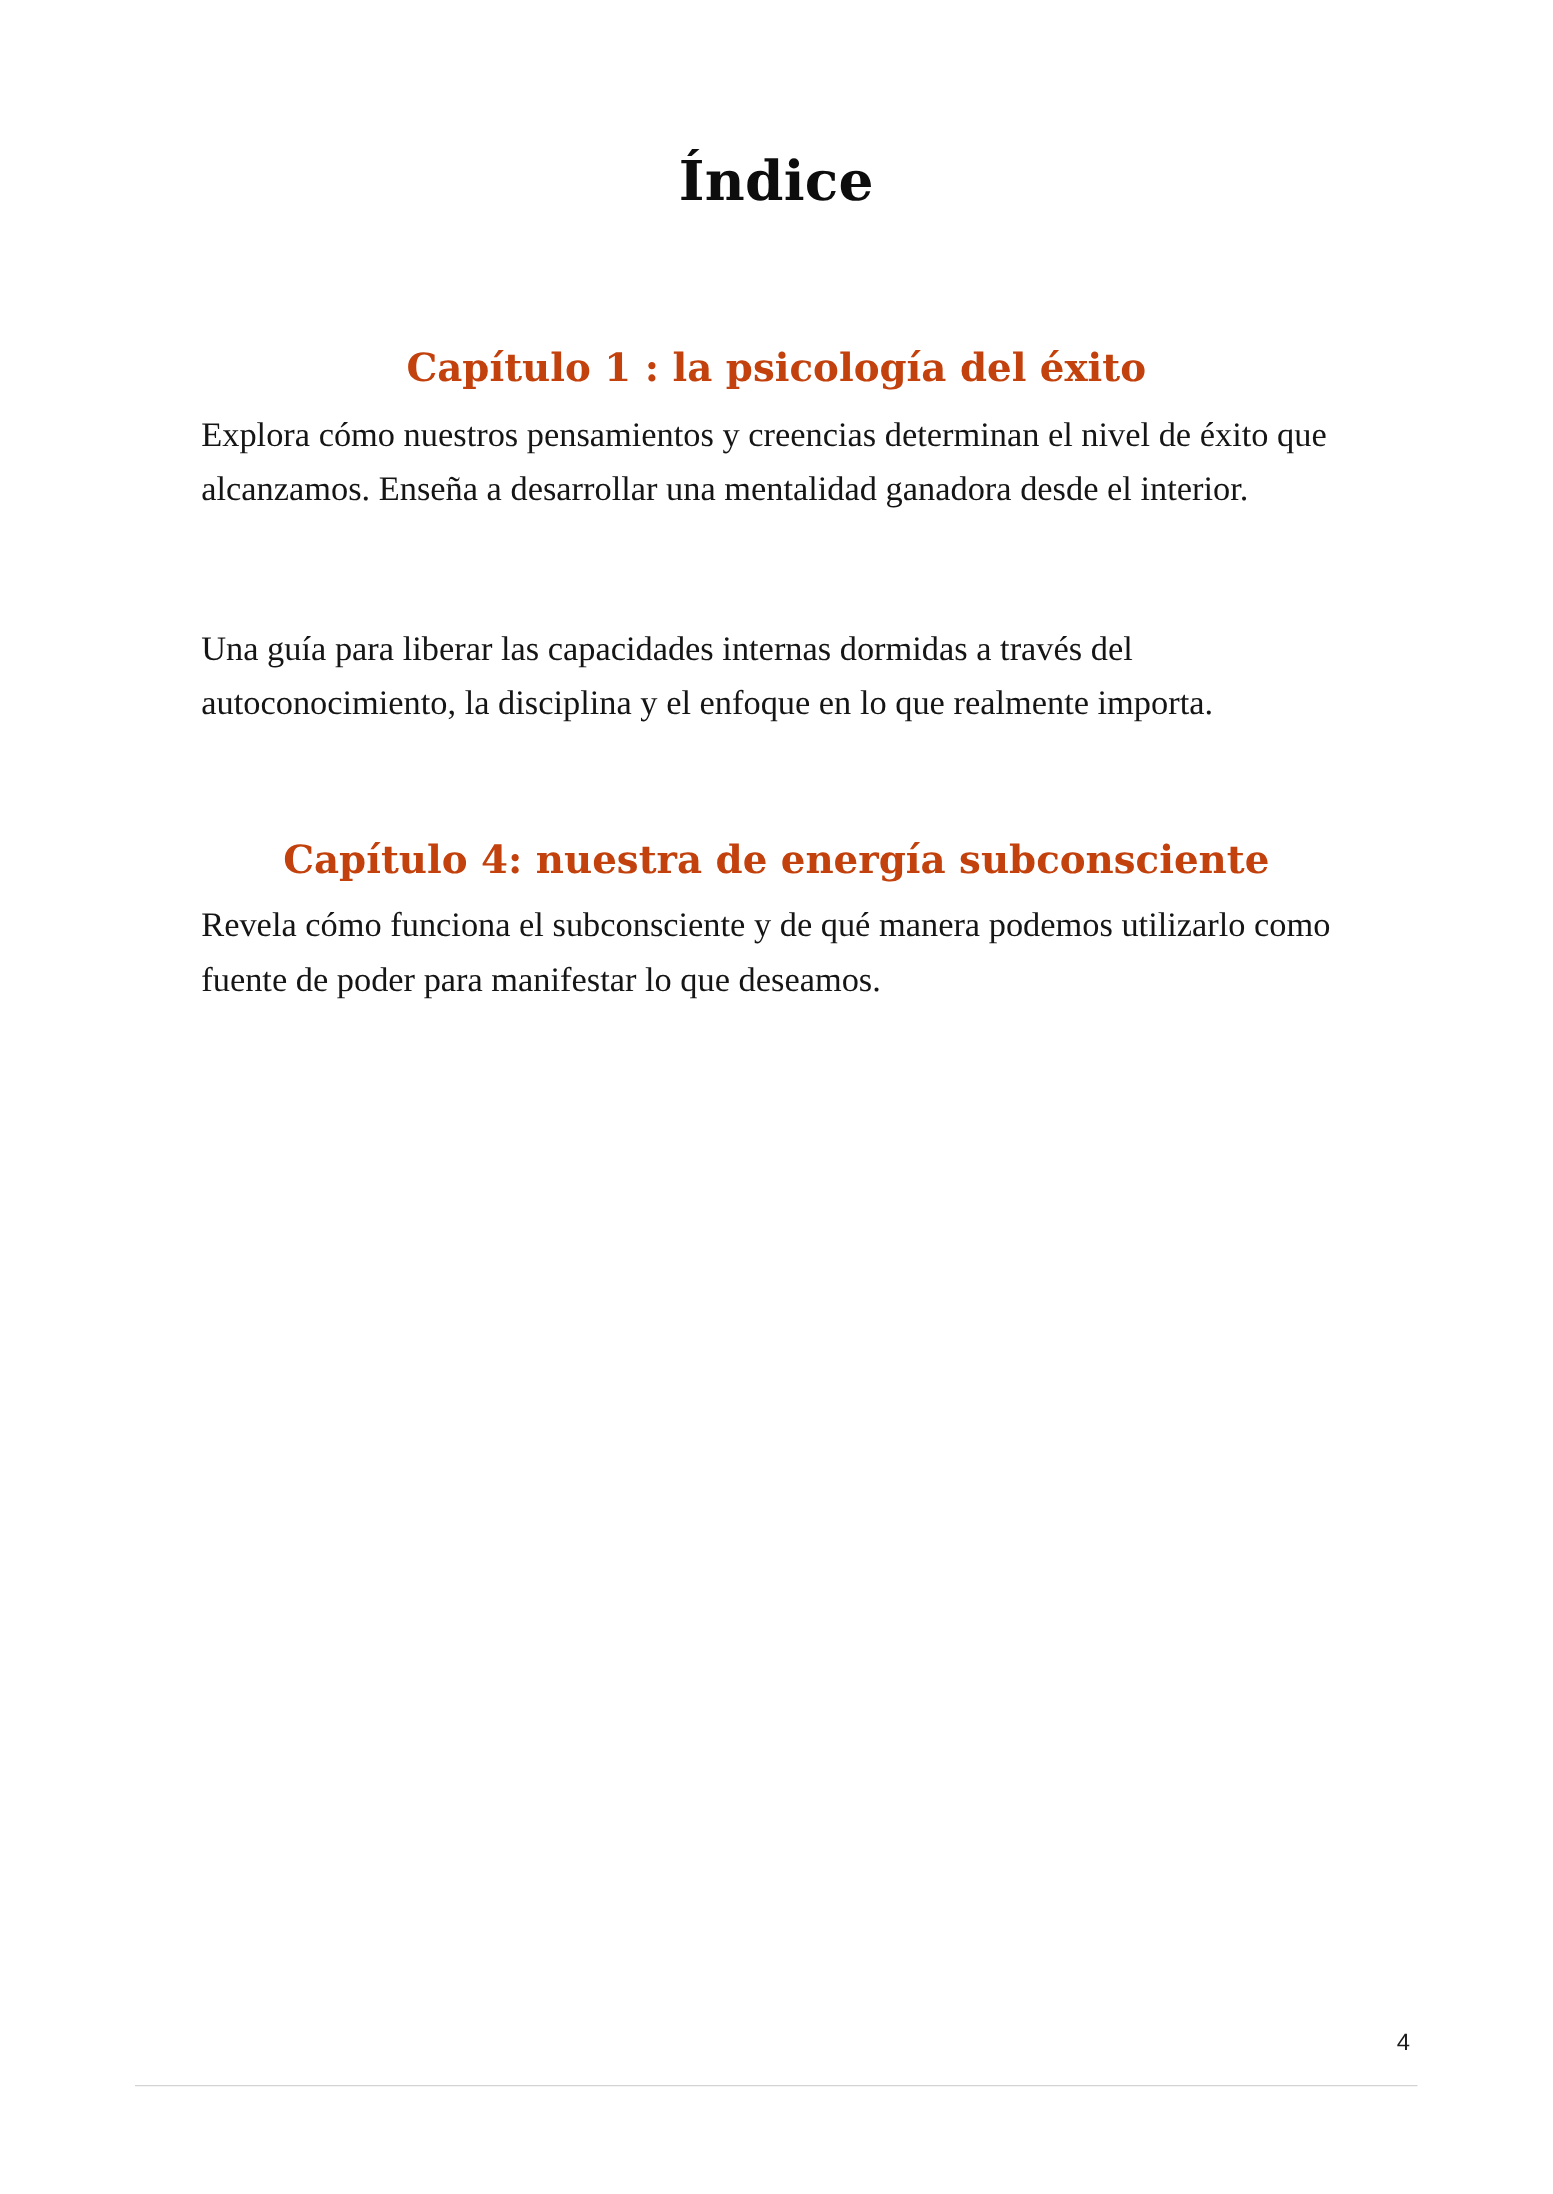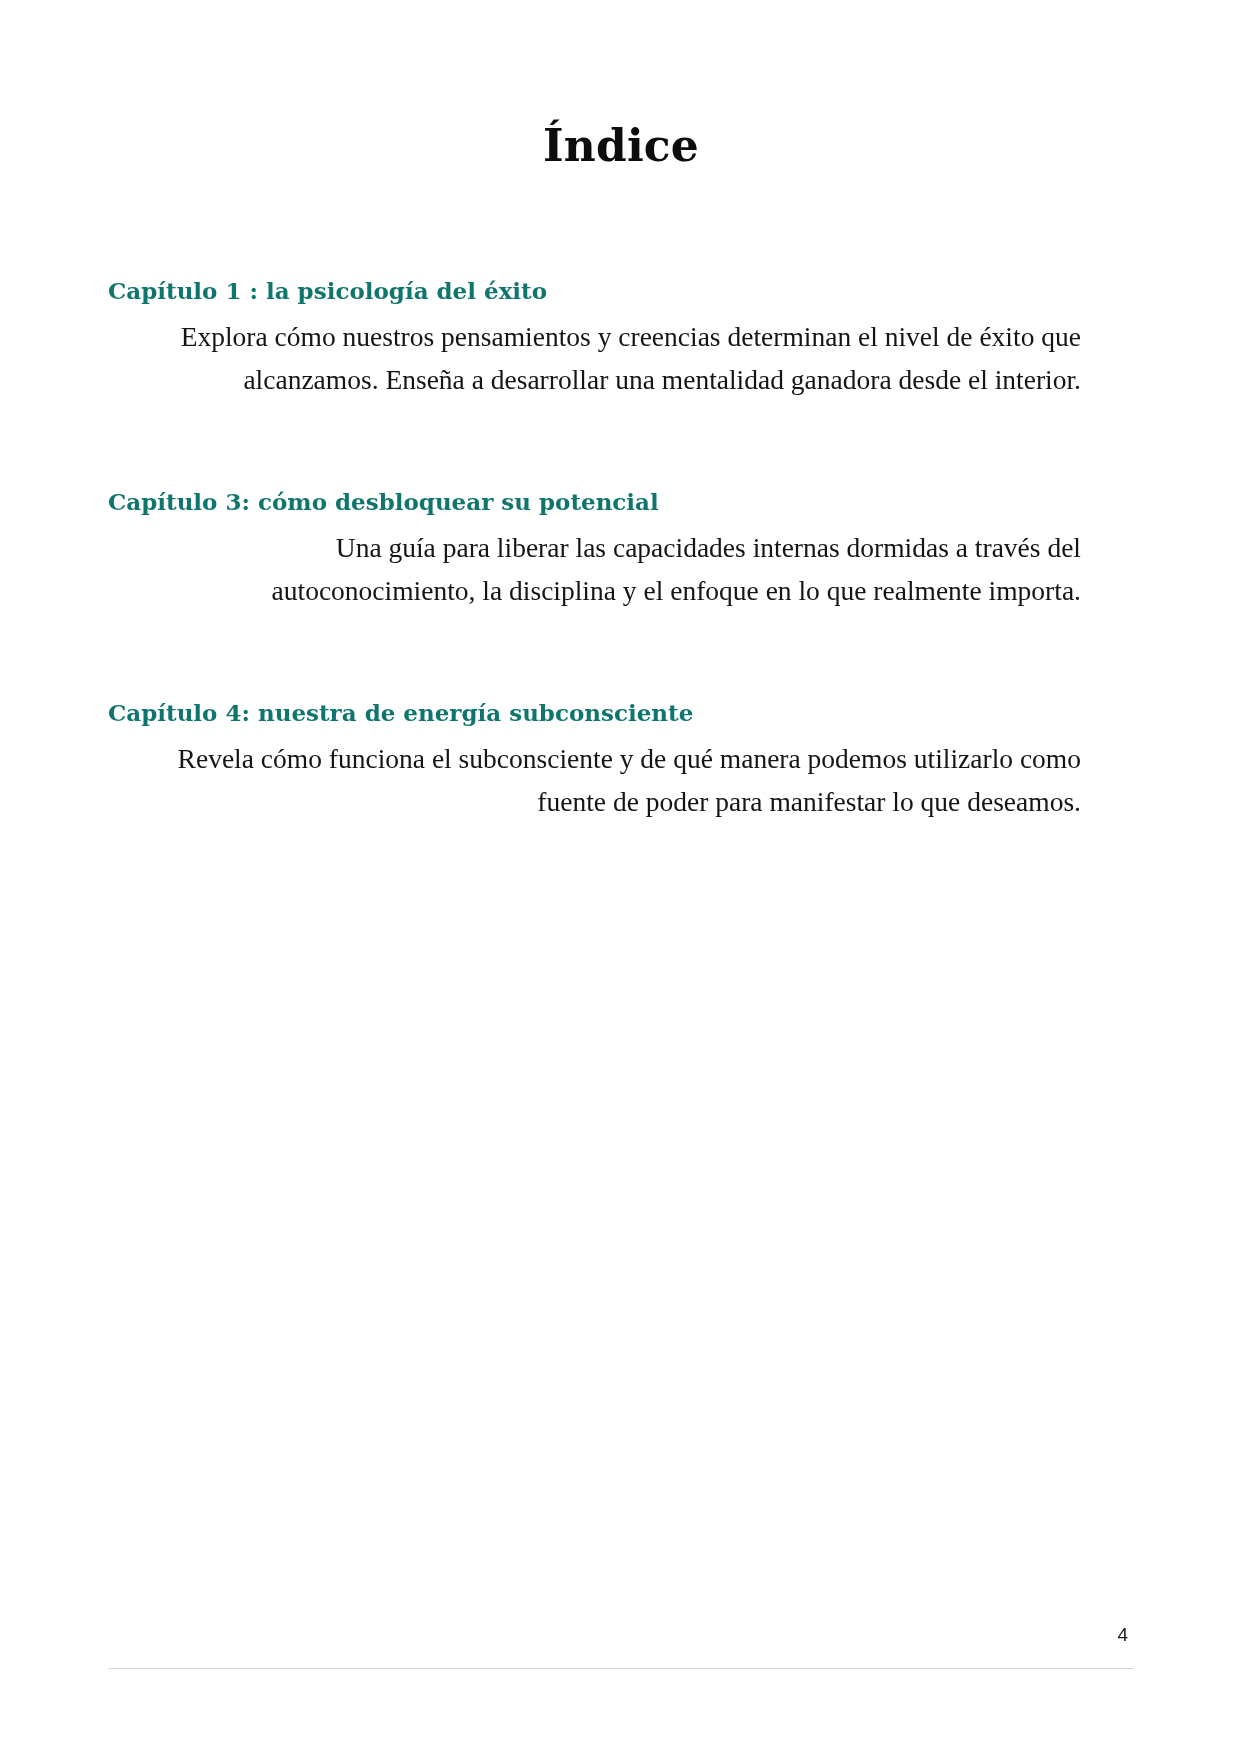--- a/index.html
+++ b/index.html
@@ -42,29 +42,30 @@
   }
   .entry {
     margin-bottom: 84px;
   }
   .entry:last-child {
     margin-bottom: 0;
   }
   .entry-title {
     font-family: "DejaVu Serif", serif;
     font-weight: bold;
-    font-size: 23px;
+    font-size: 31px;
+    text-align: center;
     line-height: 1.35;
-    color: #0f766e;
+    color: #c2410c;
     margin: 0 0 9px 0;
   }
   .entry-desc {
     font-family: "Liberation Serif", serif;
     font-size: 27.5px;
-    text-align: right;
+    text-align: left;
     line-height: 1.58;
     color: #151515;
     margin: 0 auto;
     width: 100%;
     max-width: 920px;
   }
   .footer {
     position: absolute;
     left: 108px;
     right: 108px;
@@ -96,21 +97,20 @@
 
     <div class="entries">
 
       <div class="entry">
         <div class="entry-title">Capítulo 1 : la psicología del éxito</div>
         <div class="entry-desc">Explora cómo nuestros pensamientos y creencias determinan el nivel de éxito que alcanzamos. Enseña a desarrollar una mentalidad ganadora desde el interior.</div>
       </div>
 
 
       <div class="entry">
-        <div class="entry-title">Capítulo 3: cómo desbloquear su potencial</div>
         <div class="entry-desc">Una guía para liberar las capacidades internas dormidas a través del autoconocimiento, la disciplina y el enfoque en lo que realmente importa.</div>
       </div>
 
       <div class="entry">
         <div class="entry-title">Capítulo 4: nuestra de energía subconsciente</div>
         <div class="entry-desc">Revela cómo funciona el subconsciente y de qué manera podemos utilizarlo como fuente de poder para manifestar lo que deseamos.</div>
       </div>
 
 
     </div>

